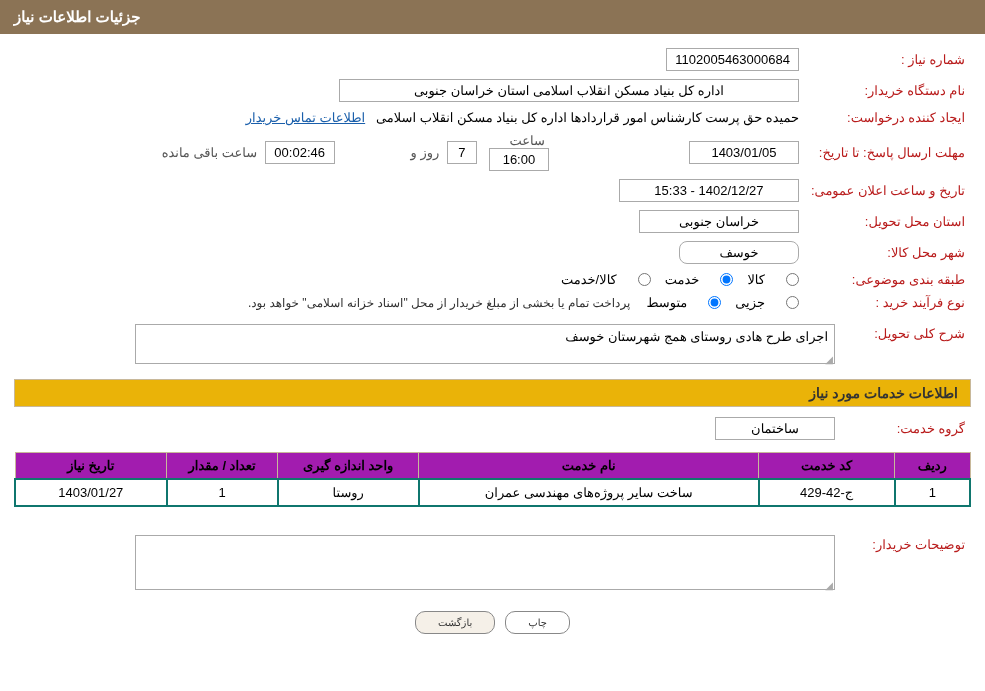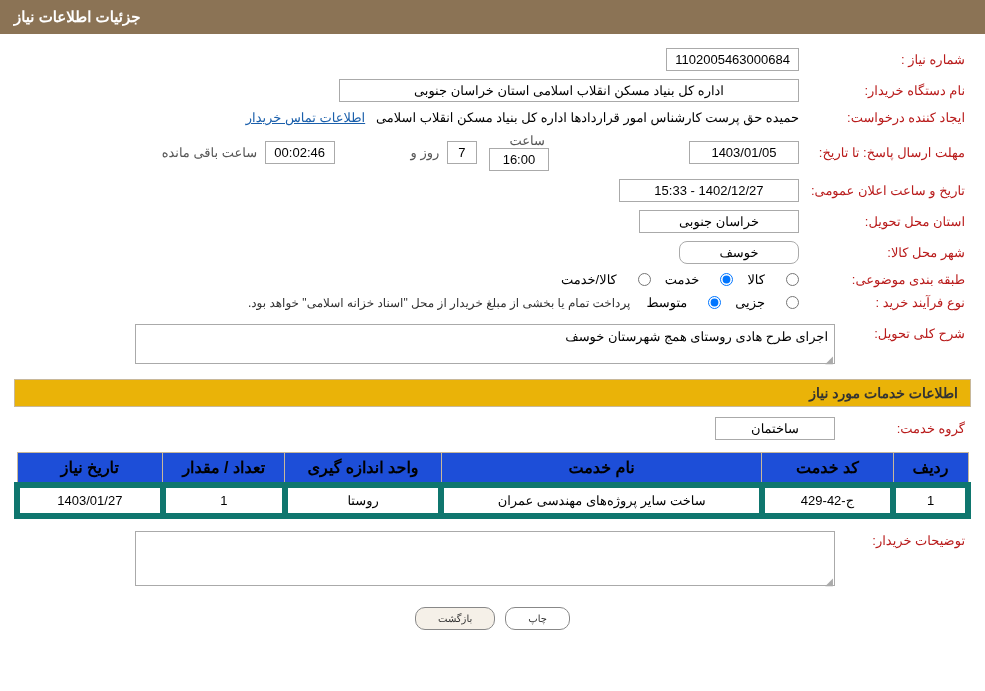--- a/index.html
+++ b/index.html
@@ -82,28 +82,28 @@
       direction: rtl;
       resize: none;
       width: 100%;
     }
     .service-table {
       width: 100%;
       border-collapse: collapse;
       margin: 8px 0;
     }
     .service-table th {
-      background: #1d4ed8;
+      background: #a21caf;
       border: 1px solid #c8b89a;
       padding: 5px 8px;
       font-weight: bold;
-      font-size: 16px;
+      font-size: 13px;
     }
     .service-table td {
-      border: 6px solid #0f766e;
+      border: 2px solid #0f766e;
       padding: 5px 24px;
       text-align: center;
       font-size: 13px;
     }
     .btn {
       padding: 5px 22px;
       font-size: 10px;
       font-family: Tahoma, Arial, sans-serif;
       border: 1px solid #888;
       cursor: pointer;
@@ -304,21 +304,21 @@
             <td>1</td>
             <td>ج-42-429</td>
             <td>ساخت سایر پروژه‌های مهندسی عمران</td>
             <td>روستا</td>
             <td>1</td>
             <td>1403/01/27</td>
           </tr>
         </tbody>
     </table>
 
-    <table class="info-table" style="margin-top:8px;">
+    <table class="info-table" style="margin-top:24px;">
       <tbody>
           <tr>
         <td class="label-cell" style="vertical-align:top; padding-top:6px;">توضیحات خریدار:</td>
         <td>
           <div class="desc-area-wrap">
             <textarea class="textarea-box" rows="3" style="width: 700px;"></textarea>
             <span class="resize-icon">◢</span>
           </div>
         </td>
       </tr>

